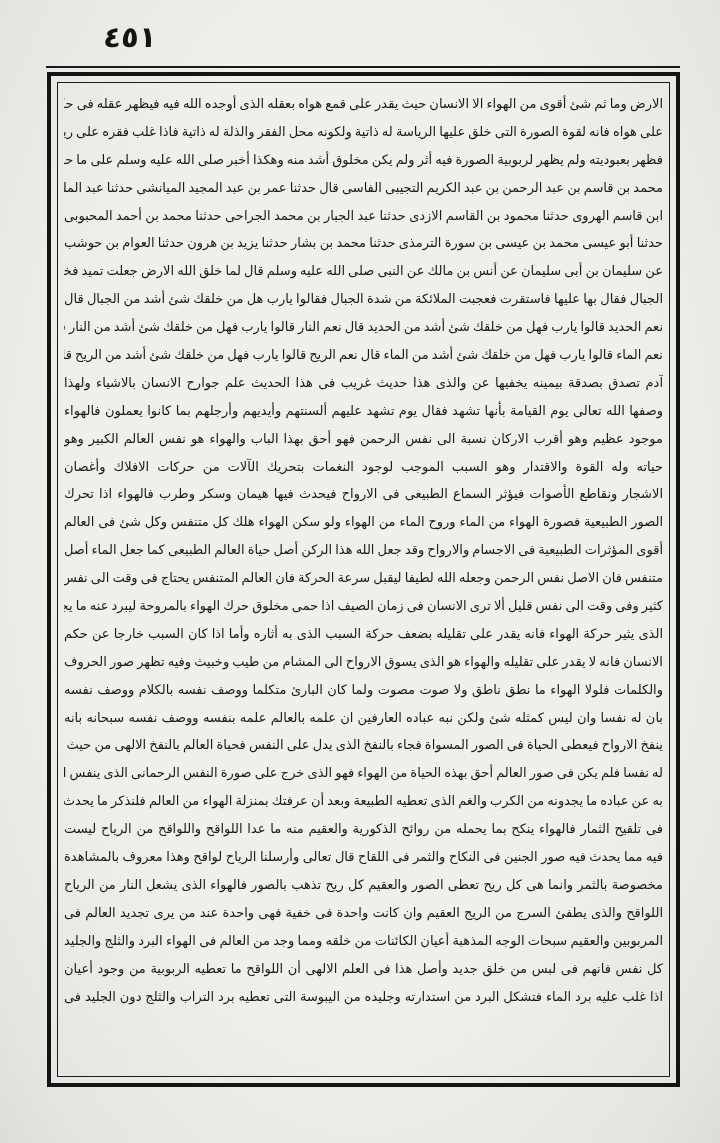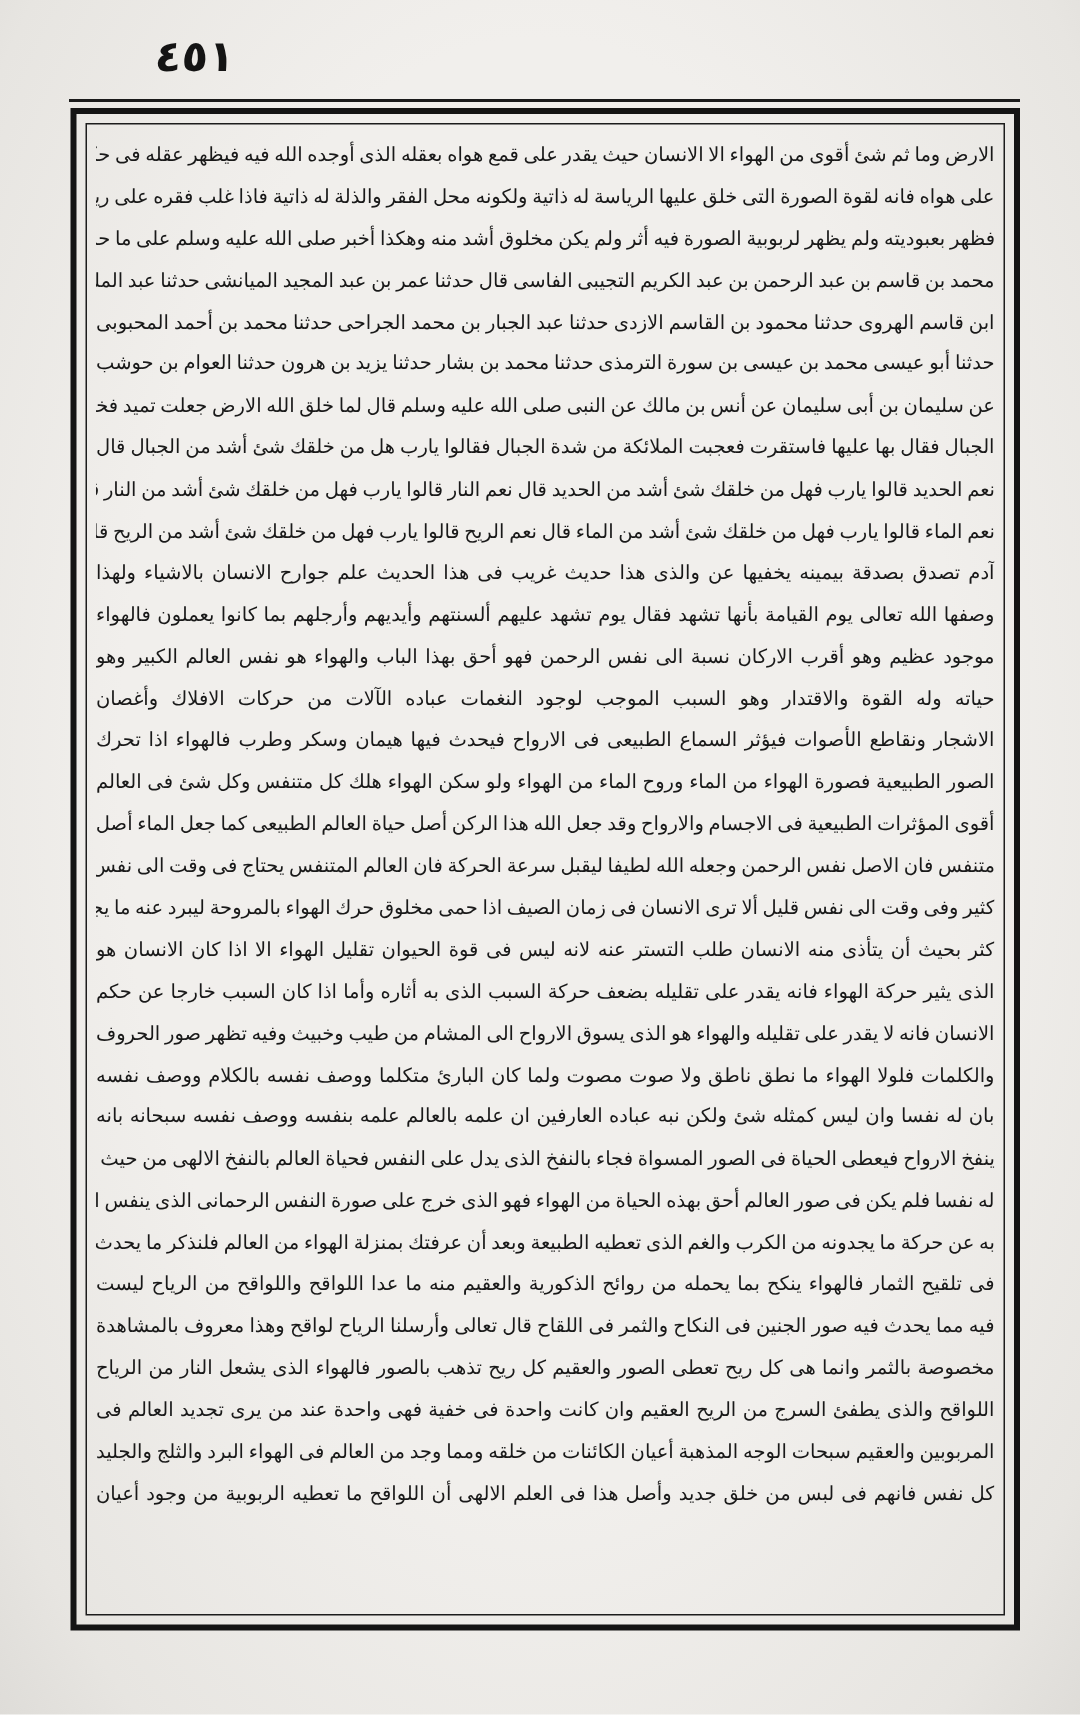--- a/index.html
+++ b/index.html
@@ -53,35 +53,35 @@
       <div class="text-line">محمد بن قاسم بن عبد الرحمن بن عبد الكريم التجيبى الفاسى قال حدثنا عمر بن عبد المجيد الميانشى حدثنا عبد الملك</div>
       <div class="text-line">ابن قاسم الهروى حدثنا محمود بن القاسم الازدى حدثنا عبد الجبار بن محمد الجراحى حدثنا محمد بن أحمد المحبوبى</div>
       <div class="text-line">حدثنا أبو عيسى محمد بن عيسى بن سورة الترمذى حدثنا محمد بن بشار حدثنا يزيد بن هرون حدثنا العوام بن حوشب</div>
       <div class="text-line">عن سليمان بن أبى سليمان عن أنس بن مالك عن النبى صلى الله عليه وسلم قال لما خلق الله الارض جعلت تميد فخلق</div>
       <div class="text-line">الجبال فقال بها عليها فاستقرت فعجبت الملائكة من شدة الجبال فقالوا يارب هل من خلقك شئ أشد من الجبال قال</div>
       <div class="text-line">نعم الحديد قالوا يارب فهل من خلقك شئ أشد من الحديد قال نعم النار قالوا يارب فهل من خلقك شئ أشد من النار قال</div>
       <div class="text-line">نعم الماء قالوا يارب فهل من خلقك شئ أشد من الماء قال نعم الريح قالوا يارب فهل من خلقك شئ أشد من الريح قال ابن</div>
       <div class="text-line">آدم تصدق بصدقة بيمينه يخفيها عن والذى هذا حديث غريب فى هذا الحديث علم جوارح الانسان بالاشياء ولهذا</div>
       <div class="text-line">وصفها الله تعالى يوم القيامة بأنها تشهد فقال يوم تشهد عليهم ألسنتهم وأيديهم وأرجلهم بما كانوا يعملون فالهواء</div>
       <div class="text-line">موجود عظيم وهو أقرب الاركان نسبة الى نفس الرحمن فهو أحق بهذا الباب والهواء هو نفس العالم الكبير وهو</div>
-      <div class="text-line">حياته وله القوة والاقتدار وهو السبب الموجب لوجود النغمات عباده الآلات من حركات الافلاك وأغصان</div>
+      <div class="text-line">حياته وله القوة والاقتدار وهو السبب الموجب لوجود النغمات بتحريك الآلات من حركات الافلاك وأغصان</div>
       <div class="text-line">الاشجار ونقاطع الأصوات فيؤثر السماع الطبيعى فى الارواح فيحدث فيها هيمان وسكر وطرب فالهواء اذا تحرك</div>
       <div class="text-line">الصور الطبيعية فصورة الهواء من الماء وروح الماء من الهواء ولو سكن الهواء هلك كل متنفس وكل شئ فى العالم</div>
       <div class="text-line">أقوى المؤثرات الطبيعية فى الاجسام والارواح وقد جعل الله هذا الركن أصل حياة العالم الطبيعى كما جعل الماء أصل</div>
       <div class="text-line">متنفس فان الاصل نفس الرحمن وجعله الله لطيفا ليقبل سرعة الحركة فان العالم المتنفس يحتاج فى وقت الى نفس</div>
       <div class="text-line">كثير وفى وقت الى نفس قليل ألا ترى الانسان فى زمان الصيف اذا حمى مخلوق حرك الهواء بالمروحة ليبرد عنه ما يجده</div>
-      <div class="text-line">كثر بحيث أن يتأذى منه الانسان طلب التستر عنه لانه ليس فى قوة الحيوان تقليل الهواء الا اذا كان الانسان هو</div>
       <div class="text-line">الذى يثير حركة الهواء فانه يقدر على تقليله بضعف حركة السبب الذى به أثاره وأما اذا كان السبب خارجا عن حكم</div>
       <div class="text-line">الانسان فانه لا يقدر على تقليله والهواء هو الذى يسوق الارواح الى المشام من طيب وخبيث وفيه تظهر صور الحروف</div>
       <div class="text-line">والكلمات فلولا الهواء ما نطق ناطق ولا صوت مصوت ولما كان البارئ متكلما ووصف نفسه بالكلام ووصف نفسه</div>
       <div class="text-line">بان له نفسا وان ليس كمثله شئ ولكن نبه عباده العارفين ان علمه بالعالم علمه بنفسه ووصف نفسه سبحانه بانه</div>
       <div class="text-line">ينفخ الارواح فيعطى الحياة فى الصور المسواة فجاء بالنفخ الذى يدل على النفس فحياة العالم بالنفخ الالهى من حيث ان</div>
       <div class="text-line">له نفسا فلم يكن فى صور العالم أحق بهذه الحياة من الهواء فهو الذى خرج على صورة النفس الرحمانى الذى ينفس الله</div>
-      <div class="text-line">به عن حركة ما يجدونه من الكرب والغم الذى تعطيه الطبيعة وبعد أن عرفتك بمنزلة الهواء من العالم فلنذكر ما يحدث</div>
+      <div class="text-line">به عن عباده ما يجدونه من الكرب والغم الذى تعطيه الطبيعة وبعد أن عرفتك بمنزلة الهواء من العالم فلنذكر ما يحدث</div>
       <div class="text-line">فى تلقيح الثمار فالهواء ينكح بما يحمله من روائح الذكورية والعقيم منه ما عدا اللواقح واللواقح من الرياح ليست</div>
       <div class="text-line">فيه مما يحدث فيه صور الجنين فى النكاح والثمر فى اللقاح قال تعالى وأرسلنا الرياح لواقح وهذا معروف بالمشاهدة</div>
       <div class="text-line">مخصوصة بالثمر وانما هى كل ريح تعطى الصور والعقيم كل ريح تذهب بالصور فالهواء الذى يشعل النار من الرياح</div>
       <div class="text-line">اللواقح والذى يطفئ السرج من الريح العقيم وان كانت واحدة فى خفية فهى واحدة عند من يرى تجديد العالم فى</div>
       <div class="text-line">المربوبين والعقيم سبحات الوجه المذهبة أعيان الكائنات من خلقه ومما وجد من العالم فى الهواء البرد والثلج والجليد</div>
       <div class="text-line">كل نفس فانهم فى لبس من خلق جديد وأصل هذا فى العلم الالهى أن اللواقح ما تعطيه الربوبية من وجود أعيان</div>
+      <div class="text-line">اذا غلب عليه برد الماء فتشكل البرد من استدارته وجليده من اليبوسة التى تعطيه برد التراب والثلج دون الجليد فى</div>
     </div>
   </div>
 </div>
 
 </body></html>

